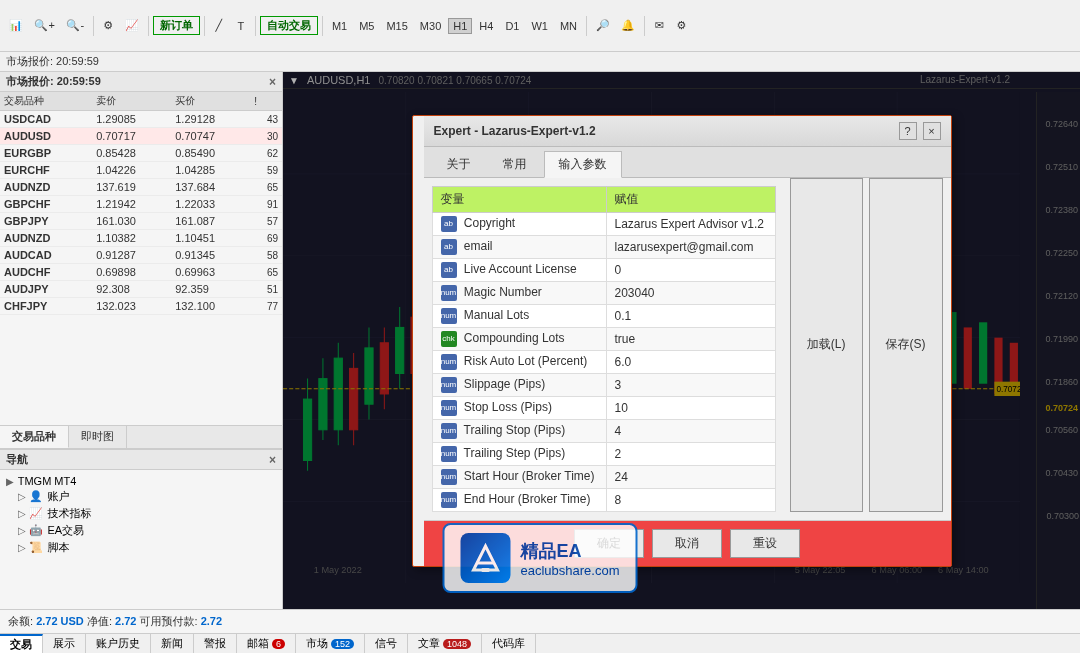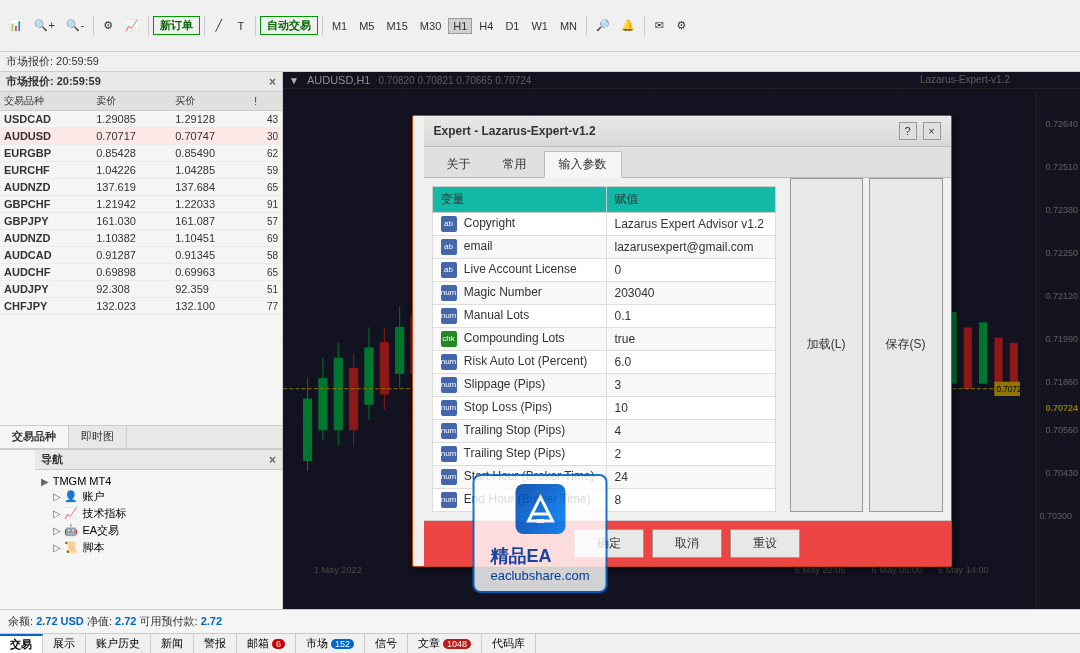--- a/index.html
+++ b/index.html
@@ -135,21 +135,20 @@
       border-bottom: 1px solid #f5f5f5;
       font-weight: bold;
     }
 
     
     .navigator {
       border-top: 1px solid #ccc;
       height: 160px;
       display: flex;
       flex-direction: column;
-      padding-left: 35px;
     }
     .nav-tree { padding: 4px 6px; font-size: 11px; overflow-y: auto; flex: 1; }
     .nav-item { padding: 1px 0; cursor: pointer; display: flex; align-items: center; gap: 4px; }
     .nav-expand { color: #666; font-size: 10px; }
 
     
     .chart-area {
       flex: 1;
       background: #1a1a2e;
       position: relative;
@@ -242,21 +241,21 @@
     }
     .dialog-tab.active {
       background: #f5f5f5;
       border-color: #bbb;
       border-bottom: 1px solid #f5f5f5;
       margin-bottom: -1px;
     }
 
     .params-table { width: 100%; border-collapse: collapse; font-size: 12px; }
     .params-table th {
-      background: #14b8a6;
+      background: #bef264;
       border: 1px solid #ccc;
       padding: 4px 8px;
       text-align: left;
       font-weight: normal;
       color: #333;
     }
     .params-table td {
       border: 1px solid #ddd;
       padding: 3px 8px;
       background: #fff;
@@ -333,21 +332,20 @@
       opacity: 0.9;
     }
     .watermark-box {
       background: rgba(255,255,255,0.9);
       border: 2px solid #0066cc;
       border-radius: 8px;
       padding: 8px 16px;
       display: flex;
       align-items: center;
       gap: 10px;
-      flex-direction: column;
     }
     .watermark-logo {
       width: 50px;
       height: 50px;
       background: linear-gradient(135deg, #0044aa, #0088ff);
       border-radius: 8px;
       display: flex;
       align-items: center;
       justify-content: center;
       color: white;
@@ -663,21 +661,21 @@
       <div style="position:absolute;top:5%;right:2px;">0.72640</div>
       <div style="position:absolute;top:13%;right:2px;">0.72510</div>
       <div style="position:absolute;top:21%;right:2px;">0.72380</div>
       <div style="position:absolute;top:29%;right:2px;">0.72250</div>
       <div style="position:absolute;top:37%;right:2px;">0.72120</div>
       <div style="position:absolute;top:45%;right:2px;">0.71990</div>
       <div style="position:absolute;top:53%;right:2px;">0.71860</div>
       <div style="position:absolute;top:58%;right:2px;color:#ccaa00;font-weight:bold;">0.70724</div>
       <div style="position:absolute;top:62%;right:2px;">0.70560</div>
       <div style="position:absolute;top:70%;right:2px;">0.70430</div>
-      <div style="position:absolute;top:78%;right:8px;">0.70300</div>
+      <div style="position:absolute;top:78%;right:1px;">0.70300</div>
     </div>
 
     <div class="dialog-overlay">
       <div class="dialog">
 
         <div class="dialog-title-bar">
           <span>Expert - Lazarus-Expert-v1.2</span>
           <div class="dialog-title-controls">
             <button class="dialog-btn-small">?</button>
             <button class="dialog-btn-small">×</button>

